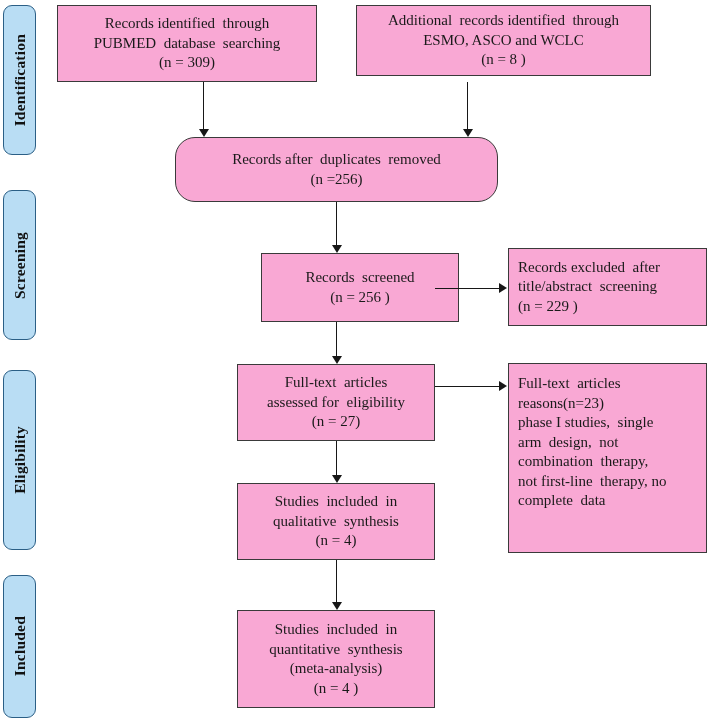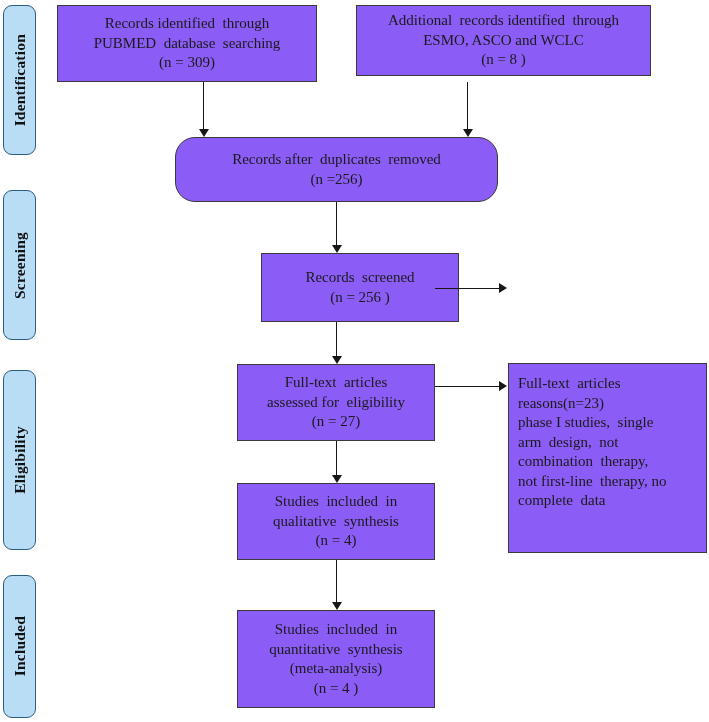--- a/index.html
+++ b/index.html
@@ -16,21 +16,21 @@
   }
   .phase .vtxt{
     writing-mode:vertical-rl;transform:rotate(180deg);
     font-weight:bold;font-size:15.5px;letter-spacing:.2px;
     color:#111;white-space:nowrap;
   }
 
   
   .box{
     position:absolute;box-sizing:border-box;
-    background:#8b5cf6;border:1.6px solid #3a3a3a;
+    background:#f9a8d4;border:1.6px solid #3a3a3a;
     display:flex;flex-direction:column;justify-content:center;
     padding:3px 6px;
   }
   .box .ln{
     display:block;font-size:15px;line-height:1.30;white-space:pre;
   }
   .box.center .ln{text-align:center;}
   .box.left .ln{text-align:left;}
 
   
@@ -92,20 +92,25 @@
   <div class="arrowdown" style="left:332px;top:245px;"></div>
 
   <div class="box center" style="left:237px;top:253px;width:198px;height:69px;margin-left:24px;">
     <span class="ln">Records  screened</span>
     <span class="ln">(n = 256 )</span>
   </div>
 
   <div class="hline" style="left:435px;top:288px;width:64px;"></div>
   <div class="arrowright" style="left:499px;top:283px;"></div>
 
+  <div class="box left" style="left:508px;top:248px;width:199px;height:78px;padding-left:9px;">
+    <span class="ln">Records excluded  after</span>
+    <span class="ln">title/abstract  screening</span>
+    <span class="ln">(n = 229 )</span>
+  </div>
 
   <div class="vline" style="left:336px;top:322px;height:34px;"></div>
   <div class="arrowdown" style="left:332px;top:356px;"></div>
 
   <div class="box center" style="left:237px;top:364px;width:198px;height:77px;">
     <span class="ln">Full-text  articles</span>
     <span class="ln">assessed for  eligibility</span>
     <span class="ln">(n = 27)</span>
   </div>
 

